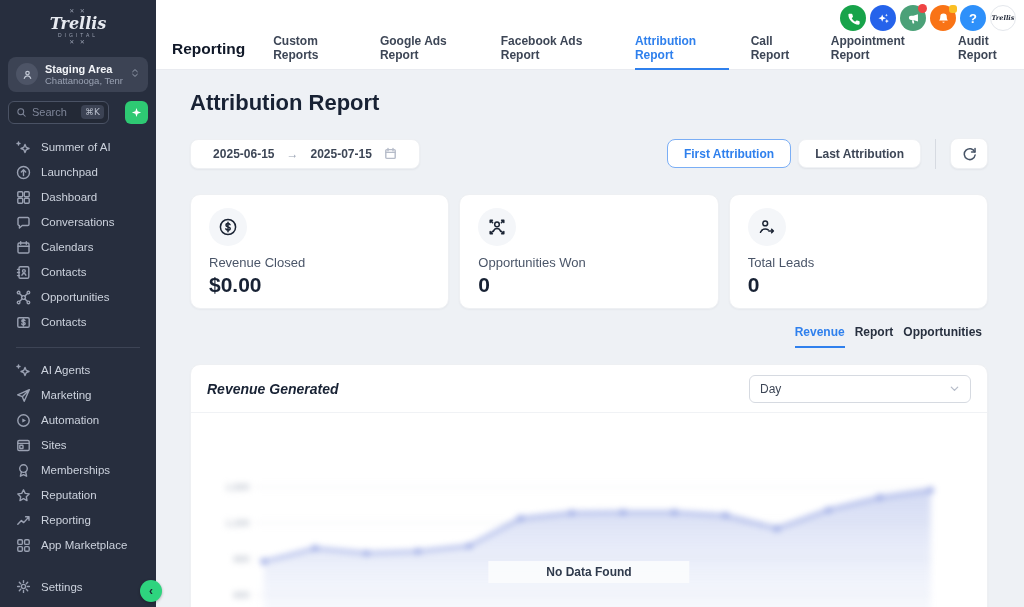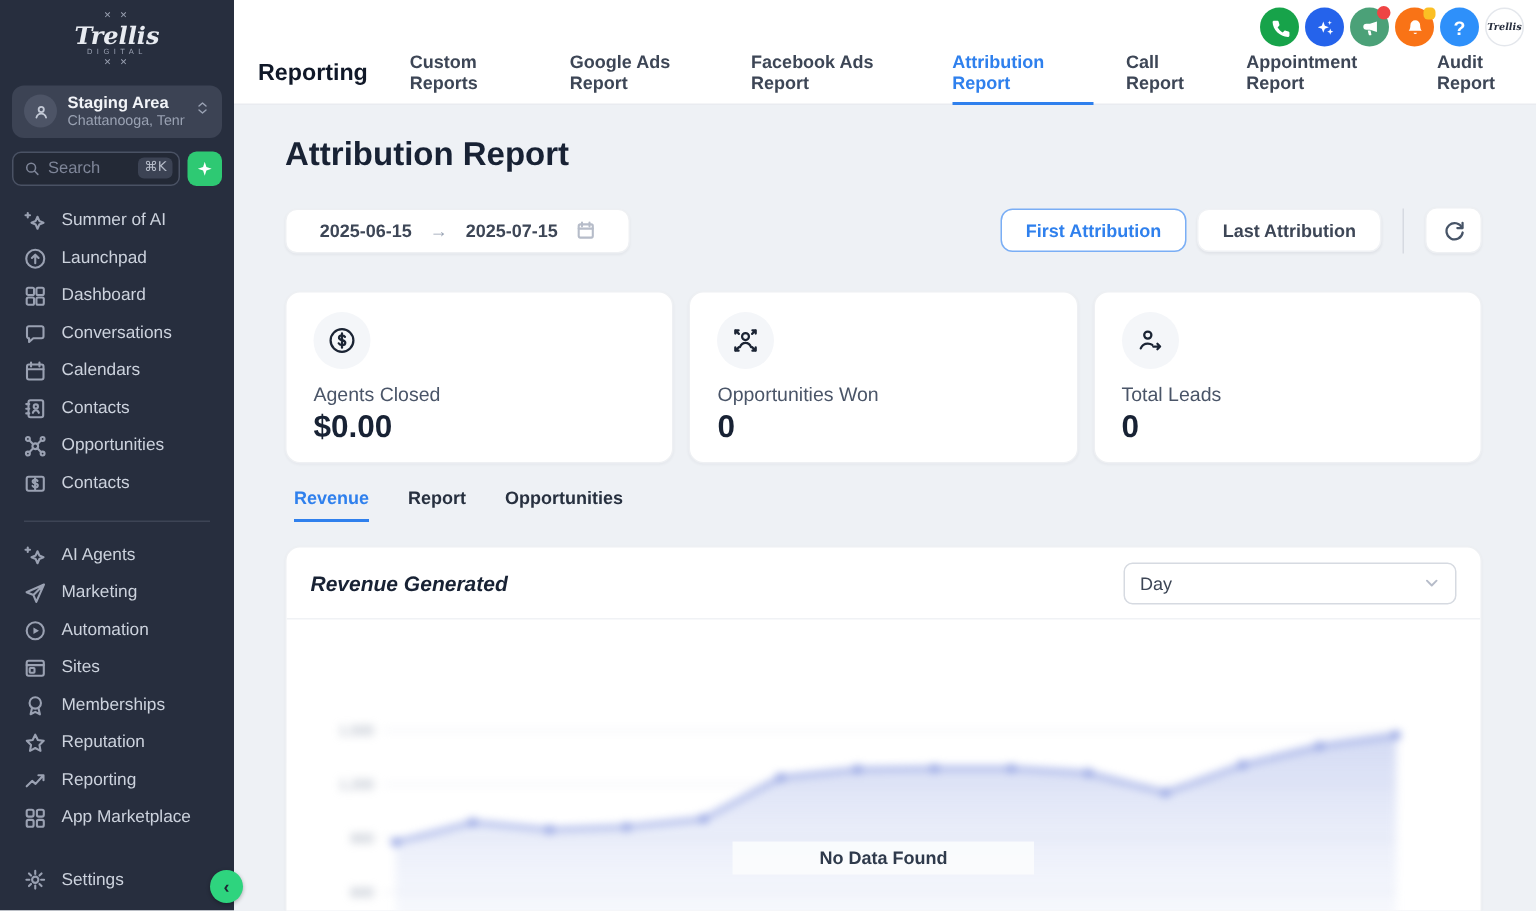--- a/index.html
+++ b/index.html
@@ -12,21 +12,21 @@
   .logo { padding:8px 0 6px; text-align:center; color:#e8ebf1; line-height:1.15; }
   .logo-deco { font-size:6px; letter-spacing:2px; color:#9aa1b2; }
   .logo-name { font-family:"DejaVu Serif", serif; font-style:italic; font-weight:bold; font-size:16px; }
   .logo-sub { font-size:5px; letter-spacing:3px; color:#9aa1b2; }
   .account { margin:5px 8px 0; background:#3c4354; border-radius:8px; display:flex; align-items:center; gap:7px; padding:6px 8px; cursor:pointer; }
   .account-avatar { width:22px; height:22px; border-radius:50%; background:#4d5466; color:#c3c9d6; display:flex; align-items:center; justify-content:center; flex-shrink:0; }
   .account-texts { flex:1; min-width:0; }
   .account-name { font-size:11px; font-weight:bold; color:#f2f4f8; white-space:nowrap; overflow:hidden; }
   .account-loc { font-size:9.5px; color:#9aa2b3; white-space:nowrap; overflow:hidden; }
   .account-chevrons { color:#9aa2b3; flex-shrink:0; }
-  .search-row { display:flex; gap:5px; margin:9px 8px 6px; align-items:center; }
+  .search-row { display:flex; gap:16px; margin:9px 8px 6px; align-items:center; }
   .search-box { flex:1; display:flex; align-items:center; gap:5px; background:#232936; border:1px solid #4a5264; border-radius:6px; height:23px; padding:0 4px 0 7px; min-width:0; }
   .search-box svg { flex-shrink:0; color:#7e8598; }
   .search-input { background:transparent; border:none; outline:none; color:#cdd3de; font-size:11px; width:100%; min-width:0; font-family:"Liberation Sans",sans-serif; }
   .search-input::placeholder { color:#7e8598; }
   .kbd { background:#3c4354; border-radius:4px; color:#b6bcc9; font-size:9px; padding:2px 4px; font-family:"DejaVu Sans", sans-serif; white-space:nowrap; flex-shrink:0; }
   .ai-btn { width:23px; height:23px; border-radius:6px; background:#2ec973; color:#fff; display:flex; align-items:center; justify-content:center; flex-shrink:0; cursor:pointer; border:none; }
   .nav { padding-top:5px; }
   .nav-item { display:flex; align-items:center; gap:10px; height:25px; padding:0 16px; font-size:11.5px; color:#ccd2dd; cursor:pointer; white-space:nowrap; }
   .nav-item .nicon { width:15px; height:15px; color:#9aa1b2; display:flex; align-items:center; justify-content:center; flex-shrink:0; }
   .nav-divider { height:1px; background:#3d4455; margin:12px 16px 10px; }
@@ -68,21 +68,21 @@
   .btn-last { color:#3d4656; border-color:#f0f2f5; box-shadow:0 1px 2px rgba(16,24,40,.06); }
   .vdivider { width:1px; height:30px; background:#d6dae1; }
   .refresh-btn { width:38px; height:31px; background:#fff; border:1px solid #eef0f3; border-radius:8px; display:flex; align-items:center; justify-content:center; color:#475467; cursor:pointer; box-shadow:0 1px 2px rgba(16,24,40,.05); }
 
   .stats { display:flex; gap:10px; margin-bottom:8px; }
   .stat-card { flex:1; background:#fff; border:1px solid #eef0f3; border-radius:10px; padding:13px 18px; height:115px; box-shadow:0 1px 2px rgba(16,24,40,.04); }
   .stat-icon { width:38px; height:38px; border-radius:50%; background:#f4f6f9; color:#1b2434; display:flex; align-items:center; justify-content:center; margin-bottom:9px; }
   .stat-label { font-size:13px; color:#4a5568; margin-bottom:3px; }
   .stat-value { font-size:21px; font-weight:bold; color:#182234; }
 
-  .view-tabs { display:flex; gap:26px; padding:0 6px; margin-bottom:16px; }
+  .view-tabs { display:flex; gap:10px; padding:0 6px; margin-bottom:16px;justify-content:flex-end; }
   .view-tab { font-size:12px; font-weight:bold; color:#27303f; padding:8px 0 7px; border-bottom:2px solid transparent; cursor:pointer; }
   .view-tab.active { color:#2f80ed; border-bottom-color:#2f80ed; }
 
   .chart-card { background:#fff; border:1px solid #eef0f3; border-radius:10px; height:300px; box-shadow:0 1px 2px rgba(16,24,40,.04); overflow:hidden; }
   .chart-head { display:flex; justify-content:space-between; align-items:center; padding:10px 16px; border-bottom:1px solid #f0f2f5; height:48px; }
   .chart-title { font-size:14px; font-weight:bold; color:#182234;font-style:italic; }
   .select { width:222px; height:28px; border:1px solid #d6dae1; border-radius:6px; display:flex; align-items:center; justify-content:space-between; padding:0 10px; font-size:12px; color:#3d4656; background:#fff; cursor:pointer; }
   .select .chev { color:#b6bcc9; display:flex; }
   .chart-body { position:relative; height:240px; padding-top:10px; }
   .chart-blur { filter:blur(3px); }
@@ -386,21 +386,21 @@
       </div>
 
       <div class="stats">
         <div class="stat-card">
           <div class="stat-icon">
             <svg class="ic" width="20" height="20" viewBox="0 0 20 20" style="stroke-width:1.5">
                 <circle cx="10" cy="10" r="7.6"></circle>
                 <path d="M12 7.6c-.5-.7-1.2-1-2-1-1.1 0-2 .6-2 1.6 0 1 .9 1.3 2 1.6 1.2.3 2.2.6 2.2 1.7 0 1-1 1.6-2.2 1.6-1 0-1.8-.4-2.2-1.2M10 5.2v9.6"></path>
               </svg>
           </div>
-          <div class="stat-label">Agents Closed</div>
+          <div class="stat-label">Revenue Closed</div>
           <div class="stat-value">$0.00</div>
         </div>
         <div class="stat-card">
           <div class="stat-icon">
             <svg class="ic" width="20" height="20" viewBox="0 0 20 20" style="stroke-width:1.5">
                 <circle cx="10" cy="7.4" r="2.3"></circle>
                 <path d="M6.3 14.4c.7-1.9 2-2.9 3.7-2.9s3 1 3.7 2.9"></path>
                 <path d="M3.2 3.2l2.4 2.4M3.2 5.4V3.2h2.2M16.8 3.2l-2.4 2.4M14.6 3.2h2.2v2.2M3.2 16.8l2.4-2.4M3.2 14.6v2.2h2.2M16.8 16.8l-2.4-2.4M14.6 16.8h2.2v-2.2"></path>
               </svg>
           </div>

